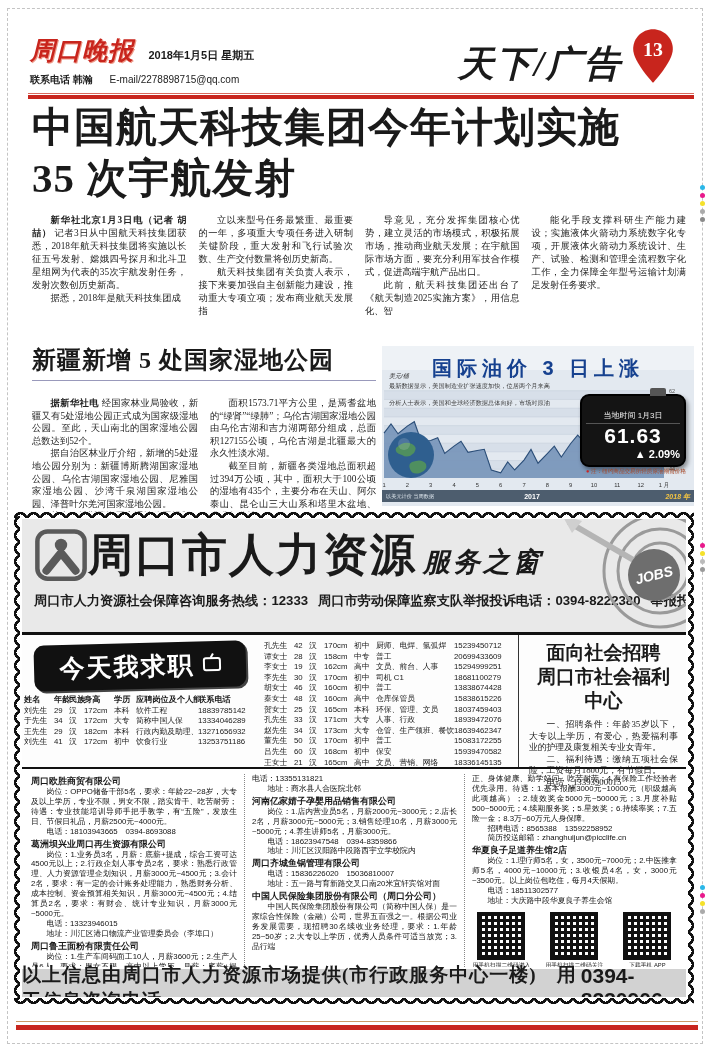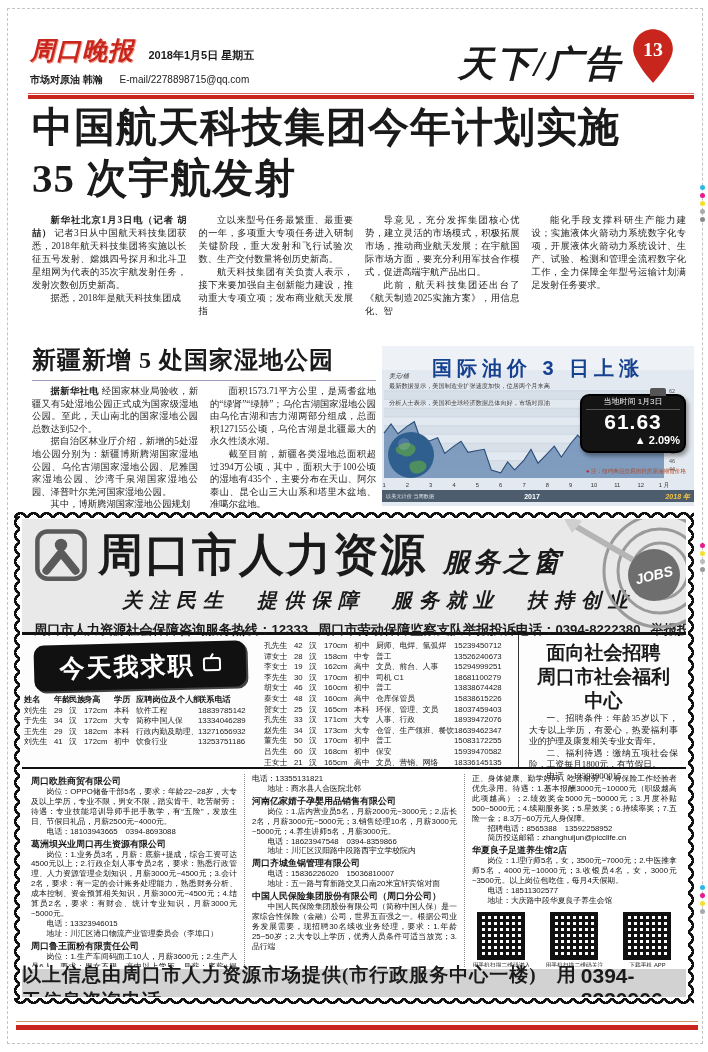--- a/index.html
+++ b/index.html
@@ -18,68 +18,68 @@
   .rule-a{position:absolute;left:28px;right:14px;top:93px;height:1px;background:#d96a5e;}
   .rule-b{position:absolute;left:28px;right:14px;top:95px;height:4px;background:var(--red);}
   
   .headline{position:absolute;left:32px;top:102px;right:26px;font-family:"Liberation Serif",serif;font-weight:900;font-size:41px;line-height:51px;letter-spacing:1px;}
   .lead-cols{position:absolute;left:32px;top:214px;right:22px;height:124px;display:flex;gap:12px;}
   .lead-cols .col{flex:1;font-size:9.3px;line-height:13px;text-align:justify;color:#222;font-family:"Liberation Serif",serif;}
   .lead-cols p,.wet-cols p{text-indent:2em;}
   
   .wetland{position:absolute;left:32px;top:344px;width:344px;height:162px;}
   .wet-head{font-family:"Liberation Serif",serif;font-weight:700;font-size:24px;letter-spacing:1px;border-bottom:1px solid #99b;padding-bottom:4px;}
-  .wet-cols{display:flex;gap:12px;margin-top:4px;}
+  .wet-cols{display:flex;gap:12px;margin-top:16px;}
   .wet-cols .col{flex:1;font-size:9.3px;line-height:12.6px;text-align:justify;font-family:"Liberation Serif",serif;color:#222;}
   
   .chart{position:absolute;left:382px;top:346px;width:312px;height:160px;background:linear-gradient(180deg,#eef2f6 0 24px,#e3e9f0 24px 100%);overflow:hidden;}
   .chart-title{text-align:center;font-weight:900;font-size:20px;letter-spacing:5px;color:#16418f;padding-top:9px;font-family:"Liberation Sans",sans-serif;}
   .chart-unit{position:absolute;left:7px;top:26px;font-size:6px;font-style:italic;color:#333;}
   .chart-intro{position:absolute;left:7px;top:36px;width:170px;font-size:6.2px;line-height:8.6px;color:#3a3a3a;}
   .chart-note{position:absolute;right:8px;bottom:30px;font-size:5.6px;color:#a42;}
   .chart-note i{color:#c22;font-style:normal;}
   #plot{position:absolute;left:0;bottom:0;}
-  .barrel{position:absolute;right:8px;top:48px;width:106px;background:#141414;border:2px solid #000;border-radius:9px;padding:0 4px 5px;box-shadow:2px 3px 4px rgba(0,0,0,.4);}
+  .barrel{position:absolute;right:8px;top:48px;width:106px;background:#141414;border:2px solid #000;border-radius:9px;padding:14px 4px 5px;box-shadow:2px 3px 4px rgba(0,0,0,.4);}
   .barrel:before{content:"";display:block;position:absolute;top:-8px;right:18px;width:16px;height:8px;background:#555;border-radius:2px 2px 0 0;}
   .barrel-date{color:#eee;font-size:8px;text-align:center;border-bottom:1px solid #555;padding-bottom:2px;}
   .barrel-price{color:#fff;font-size:21px;font-weight:900;text-align:center;letter-spacing:1px;line-height:24px;}
   .barrel-change{color:#fff;font-size:11px;font-weight:700;text-align:right;}
   .globe{position:absolute;left:4px;bottom:26px;}
   
   .hrbox{position:absolute;left:14px;right:14px;top:512px;height:492px;background:#fff;}
   .sc{position:absolute;background-repeat:repeat;}
   .sc-top{left:0;right:0;top:-2px;height:8px;background-image:radial-gradient(circle at 6.5px 9px,transparent 4.6px,#111 4.6px,#111 6.8px,transparent 7.3px);background-size:13px 9px;background-repeat:repeat-x;}
   .sc-bot{left:0;right:0;bottom:-2px;height:8px;background-image:radial-gradient(circle at 6.5px -1px,transparent 4.6px,#111 4.6px,#111 6.8px,transparent 7.3px);background-size:13px 9px;background-repeat:repeat-x;}
   .sc-left{top:4px;bottom:4px;left:-2px;width:8px;background-image:radial-gradient(circle at 9px 6.5px,transparent 4.6px,#111 4.6px,#111 6.8px,transparent 7.3px);background-size:9px 13px;background-repeat:repeat-y;}
   .sc-right{top:4px;bottom:4px;right:-2px;width:8px;background-image:radial-gradient(circle at -1px 6.5px,transparent 4.6px,#111 4.6px,#111 6.8px,transparent 7.3px);background-size:9px 13px;background-repeat:repeat-y;}
   .hr-inner{position:absolute;inset:7px 8px;overflow:hidden;}
   
   .banner{position:relative;background:#e9e9e9;height:116px;padding:6px 10px 0 12px;border-bottom:3px solid #111;}
-  .banner-row{display:flex;align-items:center;gap:10px;}
+  .banner-row{display:flex;align-items:center;}
   .hr-title{font-size:45px;font-weight:900;letter-spacing:2px;font-family:"Liberation Sans",sans-serif;}
   .hr-sub{font-family:"Liberation Serif",serif;font-style:italic;font-weight:900;font-size:27px;margin-left:6px;margin-top:14px;letter-spacing:3px;}
   .slogan{font-family:"Liberation Serif",serif;font-style:italic;font-weight:900;font-size:20px;letter-spacing:7px;margin:2px 0 0 88px;}
   .hotline{display:flex;gap:10px;align-items:center;font-size:13.2px;font-weight:900;margin-top:7px;white-space:nowrap;}
   .dart{position:absolute;right:-6px;top:-6px;z-index:3;}
   
   .jobs{display:flex;height:134px;border-bottom:2.5px solid #111;background:#fdfdfd;}
   .jobs-left{width:238px;padding:4px 4px 0 2px;}
   .joblogo{width:212px;height:46px;background:#111;border-radius:10px;transform:rotate(-1.5deg);margin:4px auto 6px;display:flex;align-items:center;justify-content:center;gap:8px;box-shadow:2px 2px 0 #444;}
   .joblogo span{color:#fff;font-weight:900;font-size:25px;letter-spacing:2px;font-family:"Liberation Sans",sans-serif;}
   .tv{width:18px;height:14px;border:2px solid #fff;border-radius:3px;position:relative;}
   .tv:before{content:"";position:absolute;top:-6px;left:6px;width:2px;height:5px;background:#fff;transform:rotate(30deg);}
   .jtable{font-size:7.8px;}
   .jrow{display:flex;line-height:10.6px;white-space:nowrap;}
   .jrow.head{font-weight:900;font-size:8.2px;}
   .jc0{width:30px;}.jc1{width:15px;}.jc2{width:15px;}.jc3{width:30px;}.jc4{width:22px;}
   .jc5{flex:1;overflow:hidden;}.jc6{width:58px;}
   .jobs-mid{flex:1;padding:6px 6px 0 4px;border-right:1.5px solid #333;}
   .jobs-right{width:206px;padding:6px 8px 0 10px;}
   .welfare-title{font-size:19px;font-weight:900;text-align:center;line-height:24px;font-family:"Liberation Sans",sans-serif;}
-  .welfare-body{font-size:8.8px;line-height:11.6px;text-align:justify;font-family:"Liberation Serif",serif;}
+  .welfare-body{margin-top:6px;font-size:8.8px;line-height:11.6px;text-align:justify;font-family:"Liberation Serif",serif;}
   .welfare-body p{text-indent:2em;}
   
   .ads{display:flex;height:198px;padding:5px 2px 0;background:#fff;}
   .adcol{width:33.33%;padding:0 7px;overflow:hidden;}
   .adcol+.adcol{border-left:1px dotted #888;}
   .adcol h4{font-size:9px;font-weight:900;line-height:12px;margin-top:1px;}
   .adcol p{font-size:7.8px;line-height:9.9px;text-align:justify;text-indent:2em;color:#111;}
   .adcol p.cont{text-indent:0;}
   .qr-row{display:flex;gap:14px;margin-top:6px;}
   .qrwrap{width:60px;text-align:center;}
@@ -102,21 +102,21 @@
 <body>
 
 <div class="crop"></div>
 
 <div class="masthead">
   <div>
     <span class="paper-logo">周口晚报</span>
     <span class="m-date">2018年1月5日 星期五</span>
   </div>
   <div class="m-sub">
-    <b>市场对原油 韩瀚</b>
+    <b>联系电话 韩瀚</b>
     <span>E-mail/2278898715@qq.com</span>
   </div>
   <div class="section-title">天下/广告</div>
   <svg class="pin" viewBox="0 0 36 48">
     <path d="M18 1 C8.6 1 1 8.6 1 18 c0 11 17 29 17 29 s17-18 17-29 C35 8.6 27.4 1 18 1 Z" fill="#c8251d"></path>
     <text x="18" y="24" text-anchor="middle" fill="#fff" font-size="17" font-weight="bold" font-family="Liberation Serif,serif">13</text>
   </svg>
 </div>
 <div class="rule-a"></div>
 <div class="rule-b"></div>
@@ -246,21 +246,20 @@
       </svg>
       <div class="banner-row">
         <svg width="54" height="54" viewBox="0 0 48 48">
           <rect x="3" y="3" width="42" height="42" rx="9" fill="none" stroke="#5a5a5a" stroke-width="4"></rect>
           <circle cx="24" cy="15" r="5.5" fill="#5a5a5a"></circle>
           <path d="M11 38 L24 22 L37 38" stroke="#5a5a5a" stroke-width="7" fill="none" stroke-linecap="round"></path>
         </svg>
         <span class="hr-title">周口市人力资源</span>
         <span class="hr-sub">服务之窗</span>
       </div>
-      <div class="slogan">关注民生　提供保障　服务就业　扶持创业</div>
       <div class="hotline" id="hotlines">
           <span>周口市人力资源社会保障咨询服务热线：<b>12333</b></span>
           <span>周口市劳动保障监察支队举报投诉电话：<b>0394-8222380</b></span>
           <span>举报投诉信箱：</span>
         </div>
     </div>
 
     <div class="jobs">
       <div class="jobs-left">
         <div class="joblogo">
@@ -326,21 +325,21 @@
               <span class="jc5">厨师、电焊、氩弧焊</span>
               <span class="jc6">15239450712</span>
             </div>
             <div class="jrow">
               <span class="jc0">谭女士</span>
               <span class="jc1">28</span>
               <span class="jc2">汉</span>
               <span class="jc3">158cm</span>
               <span class="jc4">中专</span>
               <span class="jc5">普工</span>
-              <span class="jc6">13526240673</span>
+              <span class="jc6">20699433609</span>
             </div>
             <div class="jrow">
               <span class="jc0">李女士</span>
               <span class="jc1">19</span>
               <span class="jc2">汉</span>
               <span class="jc3">162cm</span>
               <span class="jc4">高中</span>
               <span class="jc5">文员、前台、人事</span>
               <span class="jc6">15294999251</span>
             </div>

